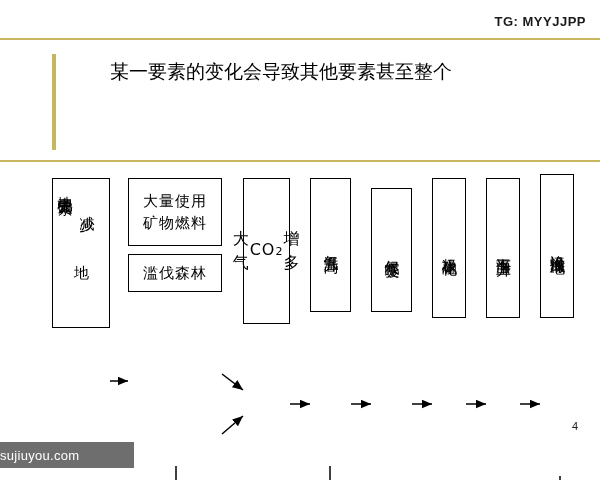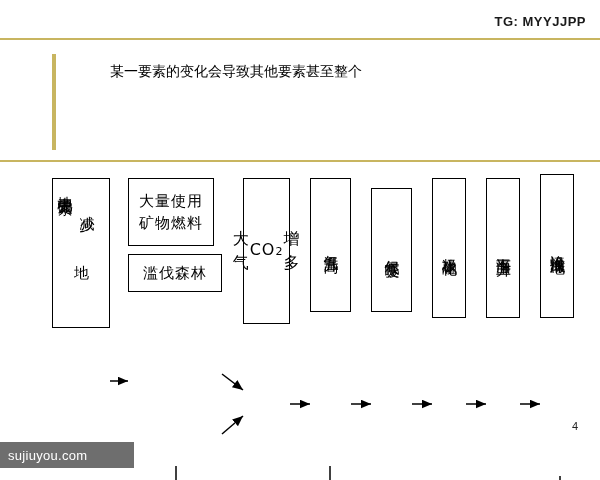--- a/index.html
+++ b/index.html
@@ -39,21 +39,21 @@
     width: 600px;
     height: 2px;
     background: #c8b560;
   }
   
   .para {
     position: absolute;
     left: 52px;
     top: 56px;
     width: 498px;
-    font-size: 14px;
+    font-size: 19px;
     line-height: 30px;
     color: #000000;
     font-family: "DejaVu Sans", sans-serif;
     text-align: left;
   }
   .para .indent { display: inline-block; width: 58px; }
 
   .para-rule {
     position: absolute;
     left: 52px;
@@ -118,21 +118,20 @@
     position: absolute;
     left: 0;
     top: 442px;
     width: 134px;
     height: 26px;
     background: #6e6e6e;
     color: #ffffff;
     font-size: 13px;
     display: flex;
     align-items: center;
-    padding-left: 8px;
     box-sizing: border-box;
     font-family: "Liberation Sans", sans-serif;
     letter-spacing: 0.3px;
   }
   .sub { font-size: 11px; }
 </style>
 </head>
 <body>
 
 <div class="slide">
@@ -188,21 +187,21 @@
     </svg>
 
     <div class="vbox" style="left:52px; top:12px; width:58px; height:150px; flex-direction:row;">
       <span>地</span>
     </div>
     <div class="vbox" style="left:52px; top:12px; width:58px; height:150px; border:none; background:transparent; display:block; padding:0;">
       <div style="position:absolute; left:4px; top:6px; writing-mode:vertical-rl; text-orientation:upright; font-size:15px; line-height:18px;"><span>地</span><span>壳</span><span>中</span><span>碳</span><span>元</span><span>素</span></div>
       <div style="position:absolute; left:26px; top:26px; writing-mode:vertical-rl; text-orientation:upright; font-size:15px; line-height:18px;"><span>减</span><span>少</span></div>
     </div>
 
-    <div class="vbox" style="left:128px; top:12px; width:86px; height:68px; writing-mode:horizontal-tb; flex-direction:column; line-height:22px;">
+    <div class="vbox" style="left:128px; top:12px; width:94px; height:68px; writing-mode:horizontal-tb; flex-direction:column; line-height:22px;">
       <div>大量使用</div>
       <div>矿物燃料</div>
     </div>
 
     <div class="vbox" style="left:128px; top:88px; width:94px; height:38px; writing-mode:horizontal-tb;">
       <span>滥伐森林</span>
     </div>
 
     <div class="vbox" style="left:243px; top:12px; width:47px; height:146px; writing-mode:horizontal-tb; flex-direction:row; line-height:24px; font-size:16px;">
       <div>大气</div>

